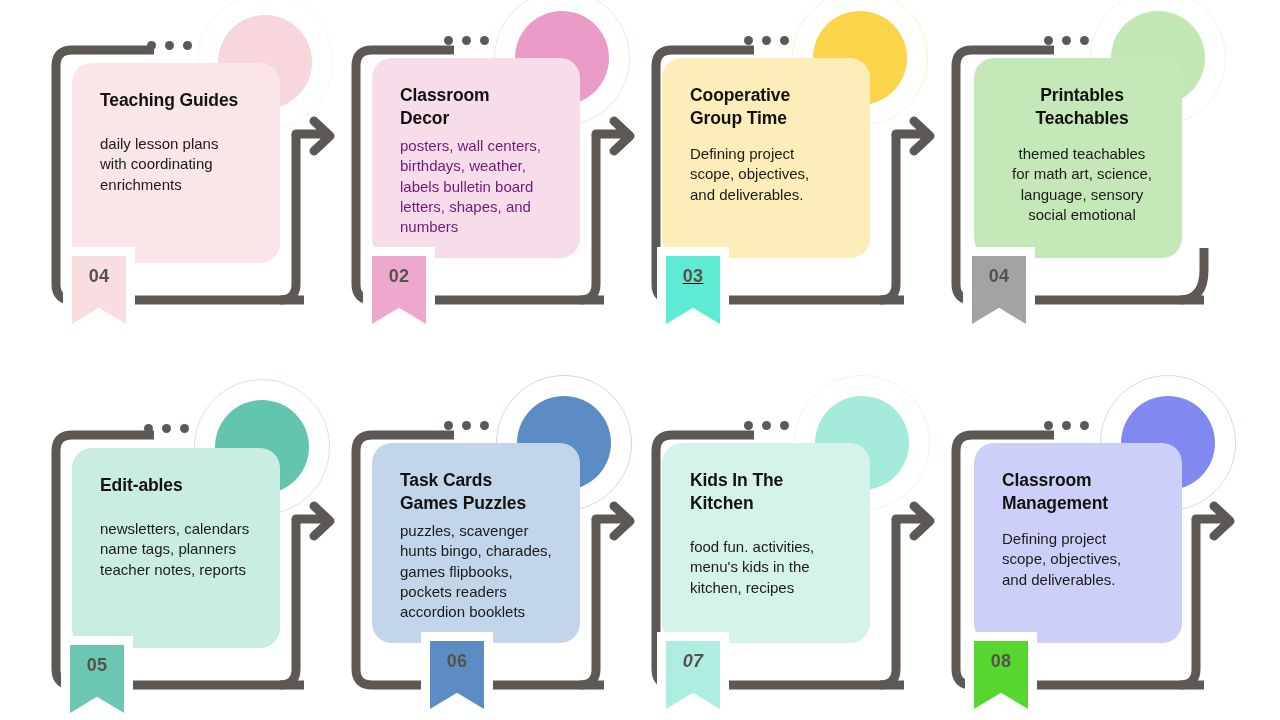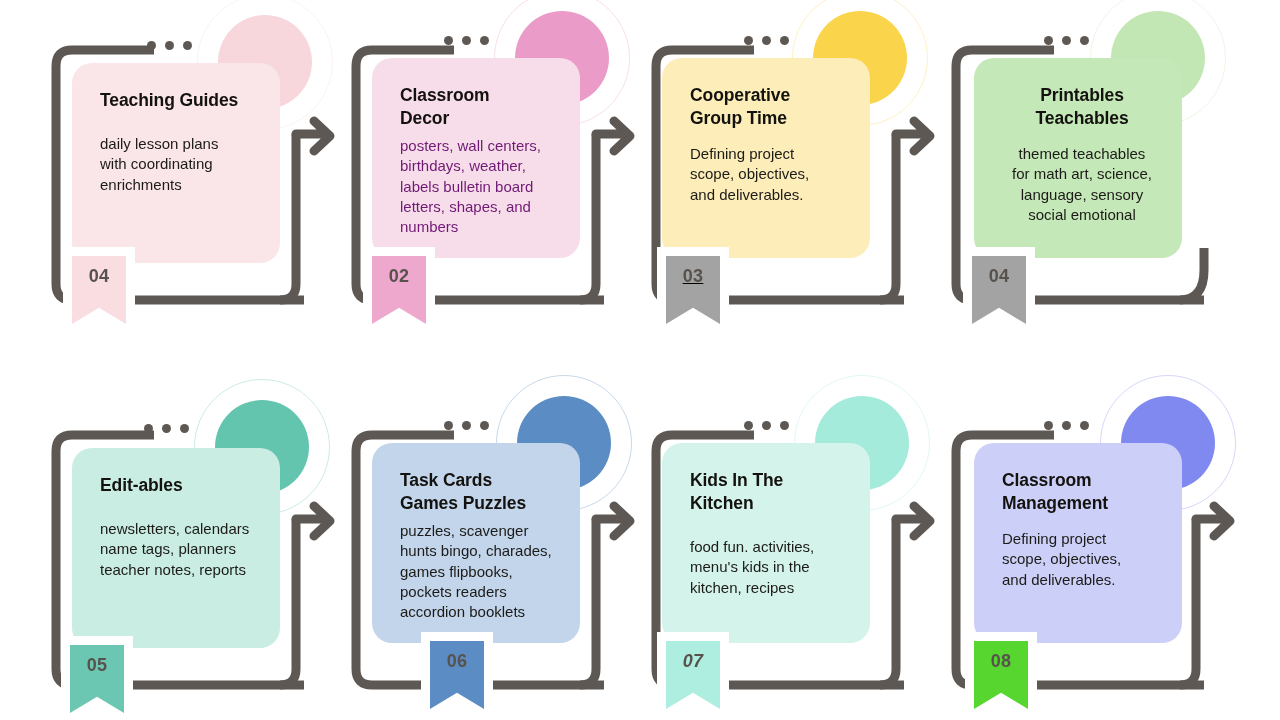--- a/index.html
+++ b/index.html
@@ -263,21 +263,21 @@
     <div class="card gap-md" style="left: 20px; top: 50px; background: rgb(252, 237, 185);">
       <div class="card-title" style="color: rgb(20, 18, 15);">Cooperative
 Group Time</div>
       <div class="card-body" style="color: rgb(28, 27, 24);">Defining project
 scope, objectives,
 and deliverables.</div>
     </div>
 
     <div class="badge-wrap" style="left: 24px; top: 248px;">
       <div class="badge-back" style="box-shadow: rgba(252, 217, 79, 0.133) 0px 0px 0px 1px;"></div>
-      <div class="badge-fg" style="background: #a3a3a3; box-shadow: rgba(255, 255, 255, 0) 0px 0px 0px 9px; text-decoration: underline;">
+      <div class="badge-fg" style="background: #5eead4; box-shadow: rgba(255, 255, 255, 0) 0px 0px 0px 9px; text-decoration: underline;">
         <span class="badge-num" style="color: rgb(88, 82, 77);">03</span>
       </div>
     </div>
 
   </div>
     <div class="step" style="left: 942px; top: 8px; text-align: center;">
 
     <svg class="path-svg" viewBox="0 0 300 330" xmlns="http://www.w3.org/2000/svg">
 
       <path class="bracket" fill="none" stroke="#5d5853" stroke-width="9" stroke-linecap="butt" d="M 112 42 L 30 42 Q 14 42 14 58 L 14 276 Q 14 292 30 292 L 262 292"></path>

